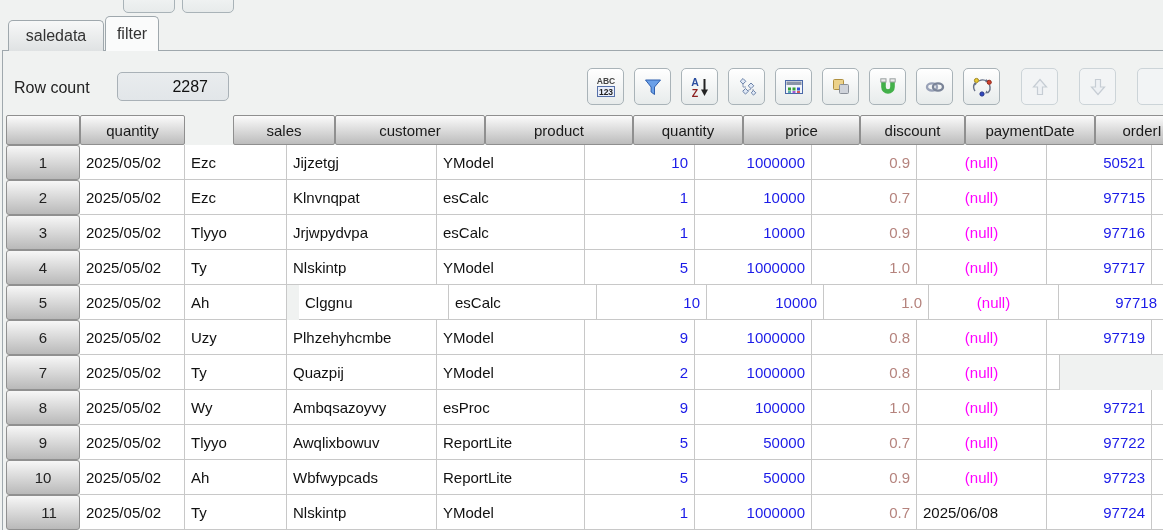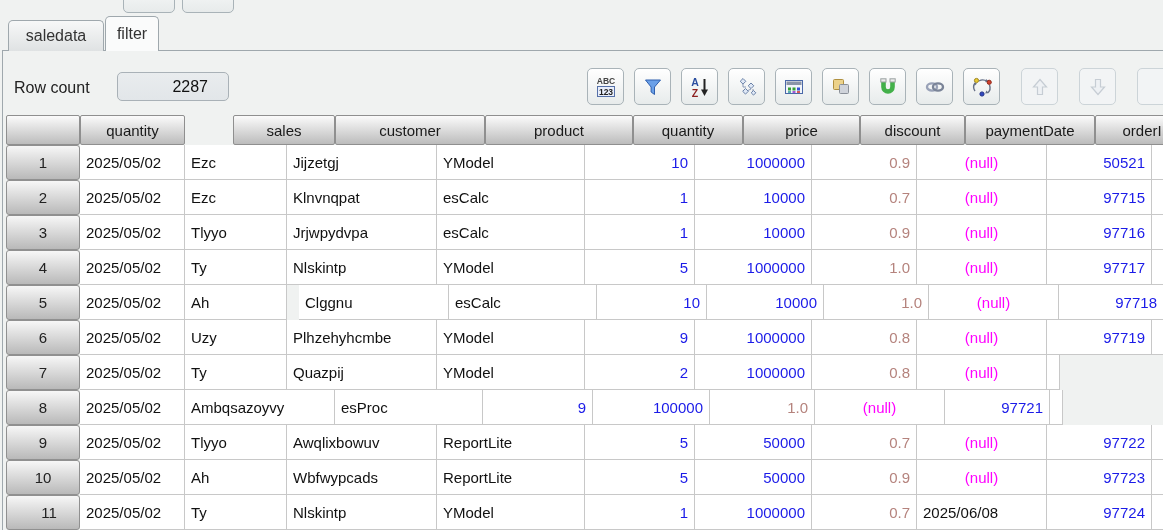--- a/index.html
+++ b/index.html
@@ -308,20 +308,21 @@
         <div class="cell bcell al c-text" style="width: 148px;">YModel</div>
         <div class="cell bcell ar c-num" style="width: 110px;">2</div>
         <div class="cell bcell ar c-num" style="width: 117px;">1000000</div>
         <div class="cell bcell ar c-disc" style="width: 105px;">0.8</div>
         <div class="cell bcell ac c-null" style="width: 130px;">(null)</div>
         <div class="cell bcell al c-text" style="width: 12px;"></div>
       </div>
       <div class="tr">
         <div class="cell rhcell" style="width: 74px;">8</div>
         <div class="cell bcell al c-text" style="width: 105px;">2025/05/02</div>
+        <div class="cell bcell al c-text" style="width: 102px;">Wy</div>
         <div class="cell bcell al c-text" style="width: 150px;">Ambqsazoyvy</div>
         <div class="cell bcell al c-text" style="width: 148px;">esProc</div>
         <div class="cell bcell ar c-num" style="width: 110px;">9</div>
         <div class="cell bcell ar c-num" style="width: 117px;">100000</div>
         <div class="cell bcell ar c-disc" style="width: 105px;">1.0</div>
         <div class="cell bcell ac c-null" style="width: 130px;">(null)</div>
         <div class="cell bcell ar c-num" style="width: 105px;">97721</div>
         <div class="cell bcell al c-text" style="width: 12px;"></div>
       </div>
       <div class="tr">

